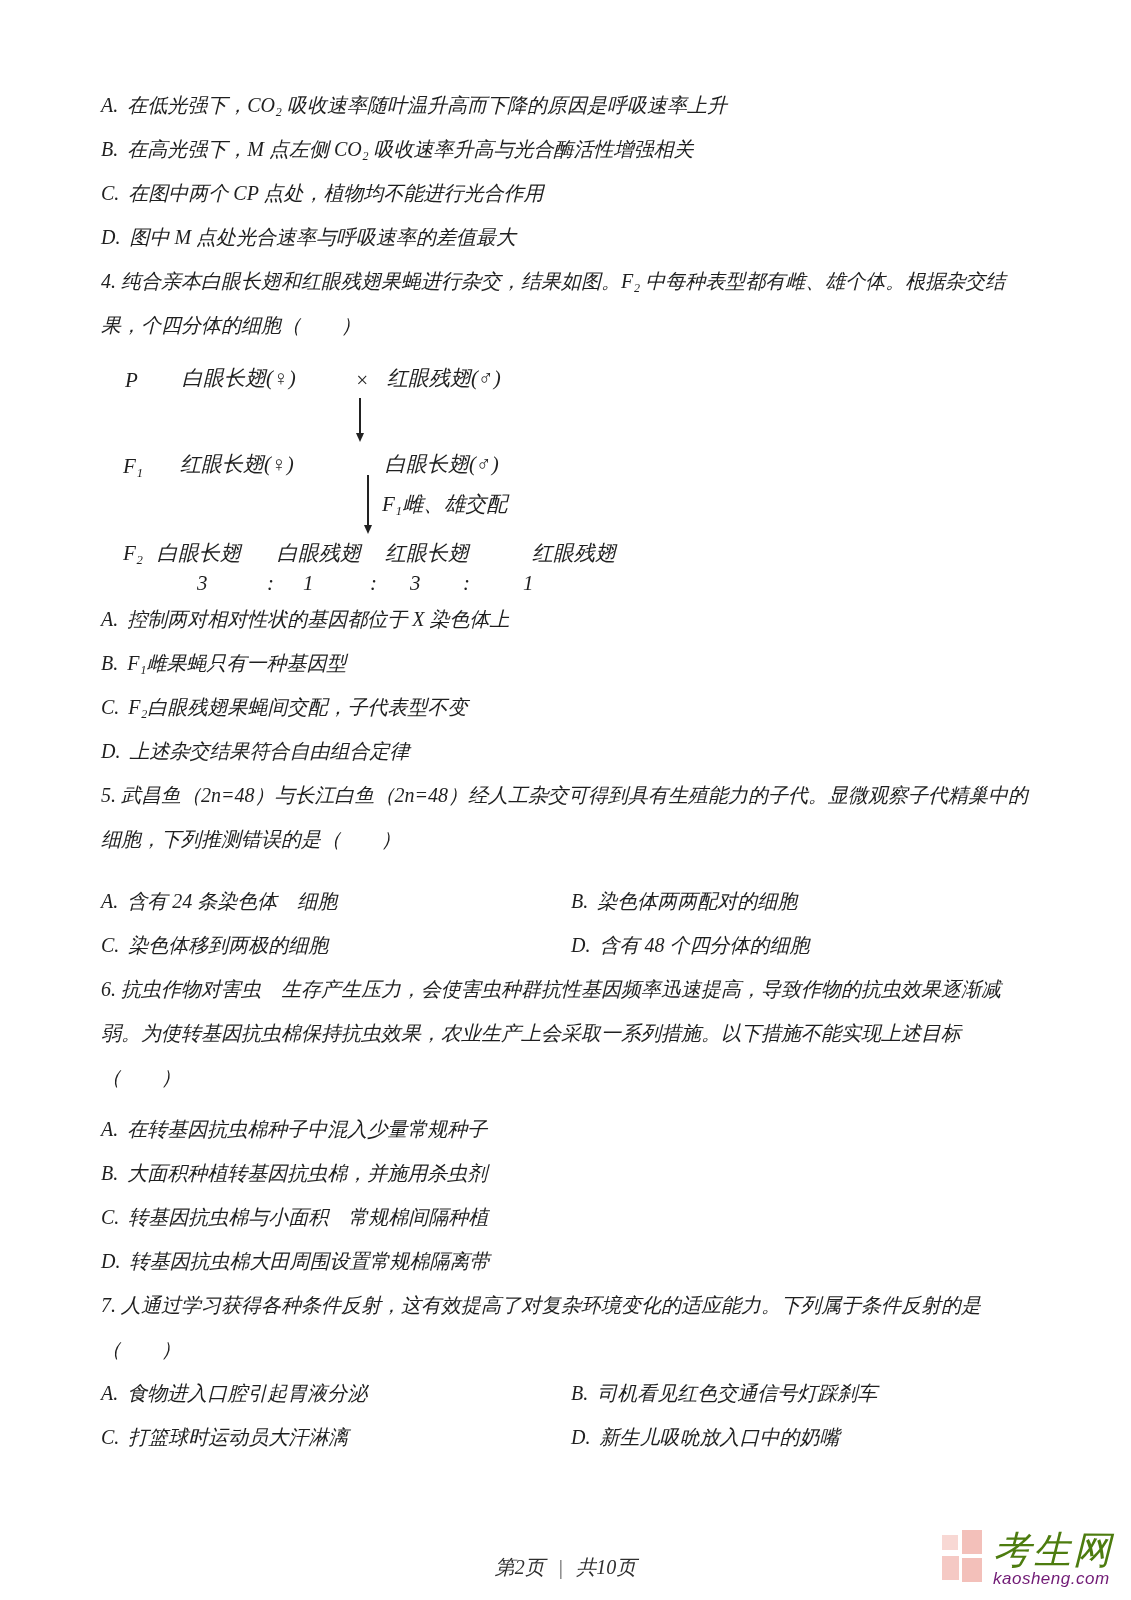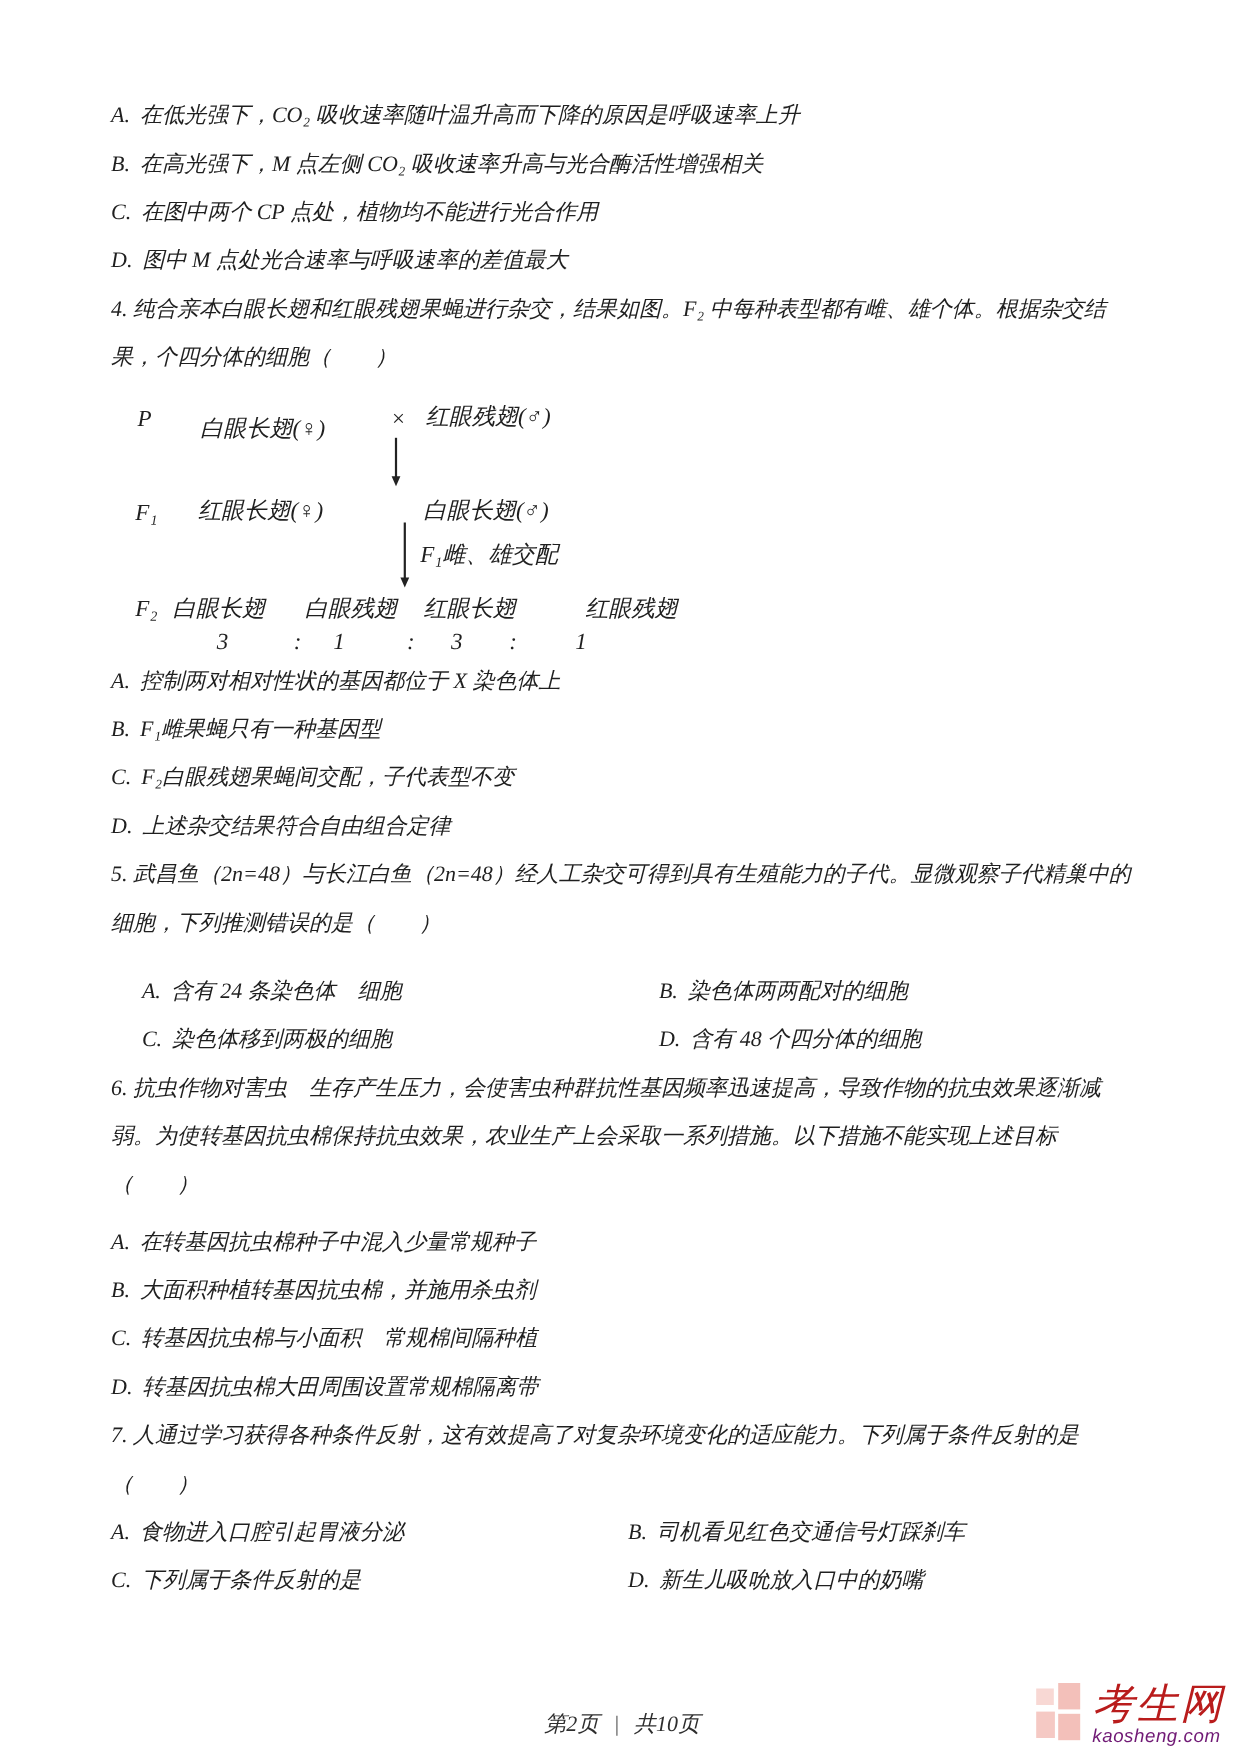--- a/index.html
+++ b/index.html
@@ -8,28 +8,28 @@
     position:relative; width:1131px; height:1600px; background:#ffffff;
     overflow:hidden; font-family:"Liberation Serif","DejaVu Serif",serif;
     color:#1f1f1f;
     font-style:italic;
   }
   .content{ position:absolute; left:101px; top:83px; width:960px; font-size:20px; }
   .line{ line-height:44px; height:44px; white-space:nowrap; }
   .lbl{ margin-right:9px; }
   .grid2{ display:grid; grid-template-columns:470px 1fr; }
   .grid2 .line{ height:44px; }
-  .mt18{ margin-top:18px;margin-left:28px; }
+  .mt18{ margin-top:18px; }
   .mt8{ margin-top:8px; }
 
   
   .dg{ position:relative; height:250px; font-size:21px; white-space:nowrap; }
   .dg span{ position:absolute; line-height:24px; }
   .dg-p-label   { left:24px;  top:21px; }
-  .dg-p-female  { left:81px;  top:30px; }
+  .dg-p-female  { left:81px;  top:19px; }
   .dg-cross     { left:254px; top:21px; }
   .dg-p-male    { left:286px; top:19px; }
   .dg-f1-label  { left:22px;  top:107px; }
   .dg-f1-female { left:79px;  top:105px; }
   .dg-f1-male   { left:284px; top:105px; }
   .dg-note      { left:281px; top:145px; }
   .dg-f2-label  { left:22px;  top:194px; }
   .dg-ph0{ left:56px;  top:194px; }
   .dg-ph1{ left:176px; top:194px; }
   .dg-ph2{ left:284px; top:194px; }
@@ -54,21 +54,21 @@
 
   
   .watermark{ position:absolute; left:942px; top:1530px; display:flex; gap:9px; }
   .wm-mark{ position:relative; width:42px; height:52px; }
   .wm-mark i{ position:absolute; display:block; }
   .wm-b1{ left:0;  top:5px;  width:16px; height:15px; background:#f8d8d4; }
   .wm-b2{ left:20px; top:0;  width:20px; height:24px; background:#f3c0ba; }
   .wm-b3{ left:0;  top:26px; width:17px; height:24px; background:#f5c9c4; }
   .wm-b4{ left:20px; top:28px; width:20px; height:24px; background:#f3c0ba; }
   .wm-text{ display:flex; flex-direction:column; }
-  .wm-brand{ font-size:38px; line-height:40px; color:#b91c1c; letter-spacing:2px; }
+  .wm-brand{ font-size:38px; line-height:40px; color:#4d7c0f; letter-spacing:2px; }
   .wm-domain{ font-size:17px; line-height:17px; color:#701a75; letter-spacing:0.5px;
     font-family:"Liberation Sans","DejaVu Sans",sans-serif; }
 </style>
 </head>
 <body>
 
 <div class="page">
   <main class="content">
 
     <div class="line"><span class="lbl">A.</span><span>在低光强下，CO₂ 吸收速率随叶温升高而下降的原因是呼吸速率上升</span></div>
@@ -126,21 +126,21 @@
       <div class="line"><span class="lbl">B.</span><span>大面积种植转基因抗虫棉，并施用杀虫剂</span></div>
       <div class="line"><span class="lbl">C.</span><span>转基因抗虫棉与小面积　常规棉间隔种植</span></div>
       <div class="line"><span class="lbl">D.</span><span>转基因抗虫棉大田周围设置常规棉隔离带</span></div>
     </div>
 
     <div class="line">7. 人通过学习获得各种条件反射，这有效提高了对复杂环境变化的适应能力。下列属于条件反射的是</div>
     <div class="line">（　　）</div>
     <div class="grid2">
       <div class="line"><span class="lbl">A.</span><span>食物进入口腔引起胃液分泌</span></div>
       <div class="line"><span class="lbl">B.</span><span>司机看见红色交通信号灯踩刹车</span></div>
-      <div class="line"><span class="lbl">C.</span><span>下列属于条件反射的是</span></div>
+      <div class="line"><span class="lbl">C.</span><span>打篮球时运动员大汗淋漓</span></div>
       <div class="line"><span class="lbl">D.</span><span>新生儿吸吮放入口中的奶嘴</span></div>
     </div>
   </main>
 
   <div class="footer">
     <span>第2页</span><span class="sep">|</span><span>共10页</span>
   </div>
 
   <div class="watermark">
     <span class="wm-mark">

